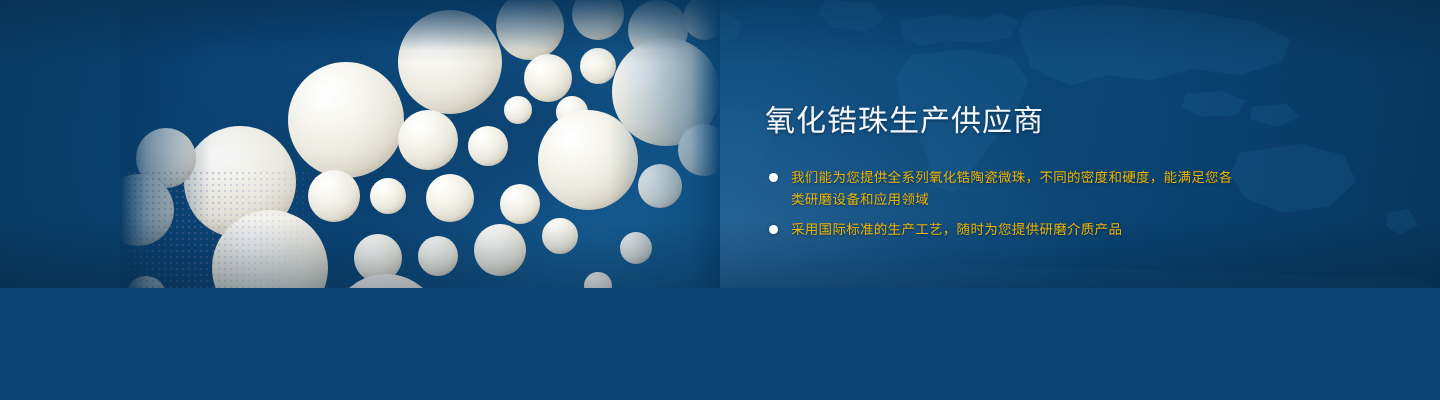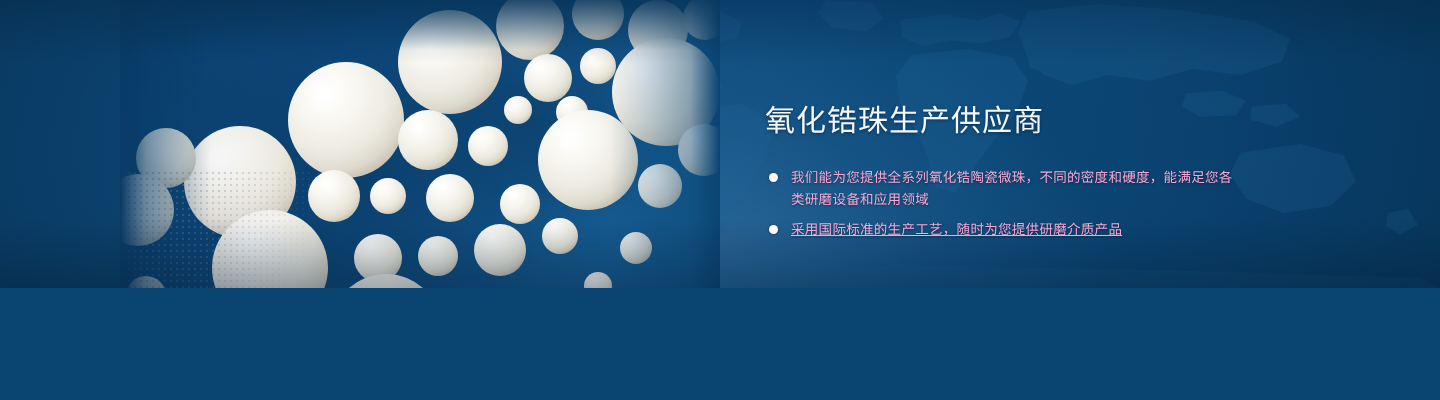--- a/index.html
+++ b/index.html
@@ -100,25 +100,25 @@
   .bullets{
     list-style:none;
     margin:0;padding:0;
   }
   .bullet{
     position:relative;
     padding-left:26px;
     margin-bottom:8px;
     font-size:13.5px;
     line-height:22px;
-    color:#f9a8d4;
+    color:#eab308;
     letter-spacing:.3px;
     text-shadow:0 1px 2px rgba(0,16,34,.5);
   }
-  .bullet:last-child{margin-bottom:0;text-decoration:underline;}
+  .bullet:last-child{margin-bottom:0;}
   .bullet-dot{
     position:absolute;
     left:4px;top:7px;
     width:9px;height:9px;
     border-radius:50%;
     background:#ffffff;
     box-shadow:0 0 3px rgba(0,0,0,.35);
   }
   .bullet-text{display:block;}
 </style>

